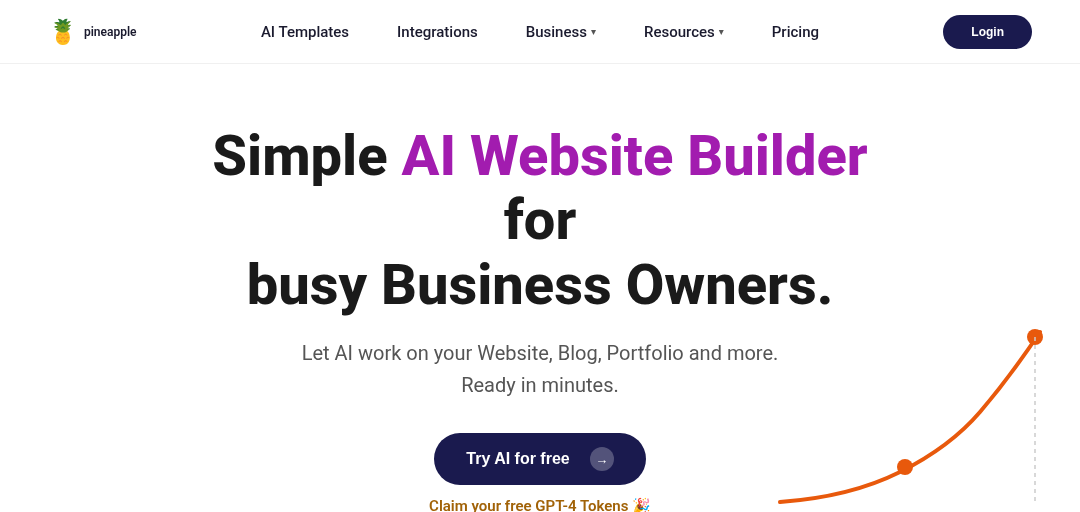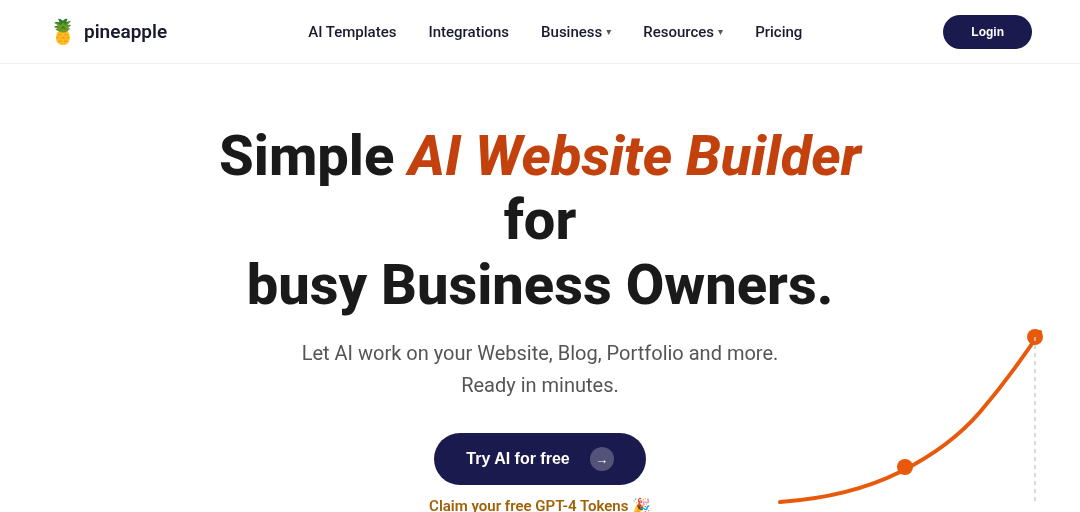--- a/index.html
+++ b/index.html
@@ -33,29 +33,29 @@
       align-items: center;
       gap: 8px;
     }
 
     .logo-icon {
       width: 28px;
       height: 28px;
     }
 
     .logo-text {
-      font-size: 19px;
+      font-size: 12px;
       font-weight: 600;
       color: #1a1a2e;
     }
 
     .nav-links {
       display: flex;
       align-items: center;
-      gap: 32px;
+      gap: 48px;
     }
 
     .nav-link {
       font-size: 15px;
       color: #1a1a2e;
       font-weight: 500;
       cursor: pointer;
       display: flex;
       align-items: center;
       gap: 4px;
@@ -90,22 +90,21 @@
 
     .hero-title {
       font-size: 56px;
       font-weight: 800;
       line-height: 1.15;
       color: #1a1a1a;
       max-width: 680px;
     }
 
     .hero-title .highlight {
-      color: #c2410c;
-      font-style: italic;
+      color: #a21caf;
     }
 
     .hero-subtitle {
       margin-top: 20px;
       font-size: 20px;
       color: #555;
       line-height: 1.6;
     }
 
     .cta-area {

